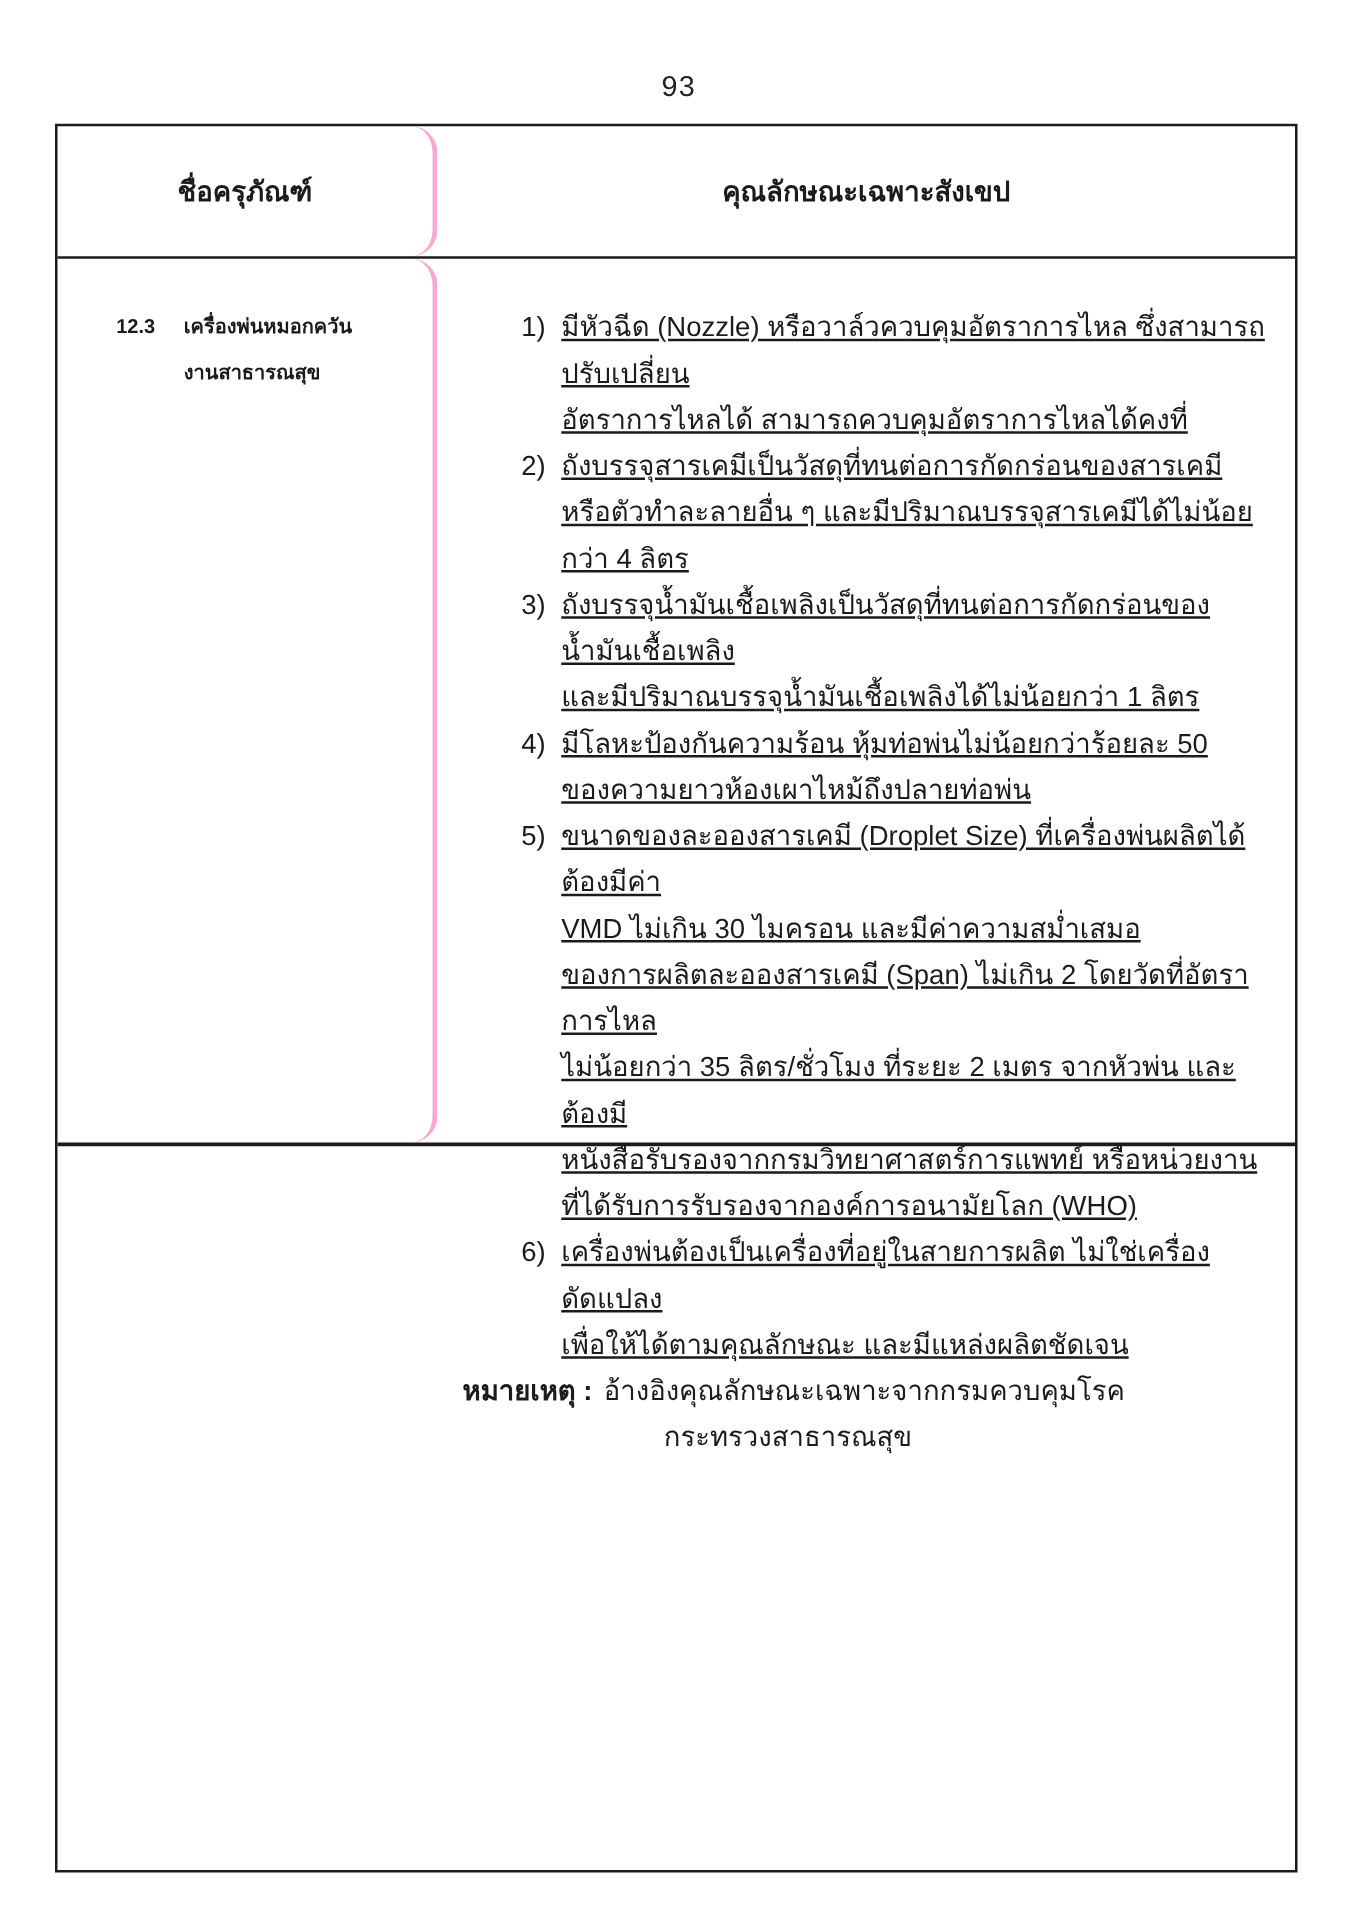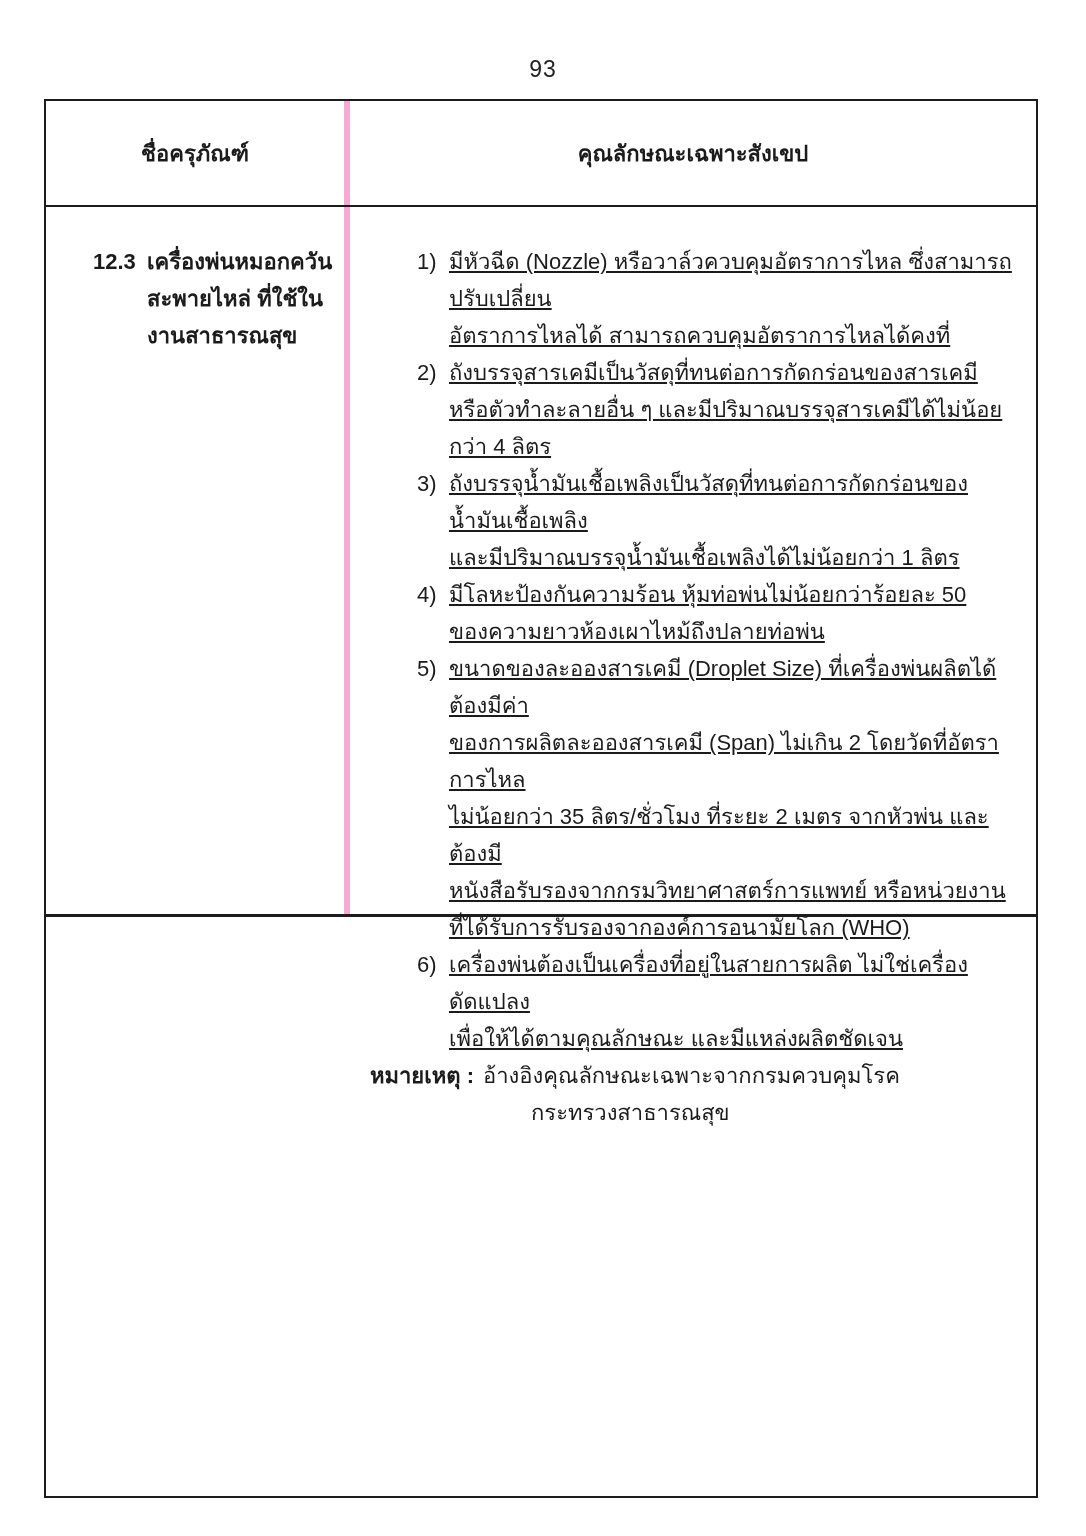--- a/index.html
+++ b/index.html
@@ -29,33 +29,34 @@
     width: 994px; height: 1399px;
     border: 2px solid #1c1c1c;
     background: #ffffff;
   }
   .row { display: flex; width: 100%; }
   .header-row { height: 106px; border-bottom: 2px solid #1c1c1c; }
   .content-row { height: 710px; border-bottom: 3px solid #1c1c1c; }
   .empty-row { height: 578px; }
   .col-left {
     width: 304px; flex: 0 0 304px;
-    border-right: 6px solid #f9a8d4;
+    border-right: 4px solid #f9a8d4;
+    border-radius: 21px;
   }
   .col-right { flex: 1 1 auto; }
   .header-cell {
     display: flex; align-items: center; justify-content: center;
     font-weight: bold;
     font-size: 22px;
   }
   
   .equip {
     padding: 36px 10px 0 47px;
     font-weight: bold;
-    font-size: 22px;
+    font-size: 16px;
     line-height: 37px;
   }
   .equip-first { display: flex; }
   .equip-no { flex: 0 0 54px; }
   .equip-cont { padding-left: 54px; }
   
   .specs {
     padding: 36px 20px 0 0;
     font-size: 22px;
     line-height: 37px;
@@ -92,21 +93,20 @@
     </div>
 
     <div class="row content-row">
 
       <div class="col-left">
         <div class="equip">
           <div class="equip-first">
             <span class="equip-no">12.3</span>
             <span>เครื่องพ่นหมอกควัน</span>
           </div>
-          <div class="equip-cont">สะพายไหล่ ที่ใช้ใน</div>
           <div class="equip-cont">งานสาธารณสุข</div>
         </div>
       </div>
 
       <div class="col-right">
         <div class="specs">
 
           <div class="spec-item">
             <span class="spec-no">1)</span>
             <div class="spec-lines">
@@ -136,20 +136,21 @@
             <div class="spec-lines">
               <div>มีโลหะป้องกันความร้อน หุ้มท่อพ่นไม่น้อยกว่าร้อยละ 50</div>
               <div>ของความยาวห้องเผาไหม้ถึงปลายท่อพ่น</div>
             </div>
           </div>
 
           <div class="spec-item">
             <span class="spec-no">5)</span>
             <div class="spec-lines">
               <div>ขนาดของละอองสารเคมี (Droplet Size) ที่เครื่องพ่นผลิตได้ ต้องมีค่า</div>
+              <div>VMD ไม่เกิน 30 ไมครอน และมีค่าความสม่ำเสมอ</div>
               <div>ของการผลิตละอองสารเคมี (Span) ไม่เกิน 2 โดยวัดที่อัตราการไหล</div>
               <div>ไม่น้อยกว่า 35 ลิตร/ชั่วโมง ที่ระยะ 2 เมตร จากหัวพ่น และต้องมี</div>
               <div>หนังสือรับรองจากกรมวิทยาศาสตร์การแพทย์ หรือหน่วยงาน</div>
               <div>ที่ได้รับการรับรองจากองค์การอนามัยโลก (WHO)</div>
             </div>
           </div>
 
           <div class="spec-item">
             <span class="spec-no">6)</span>
             <div class="spec-lines">

